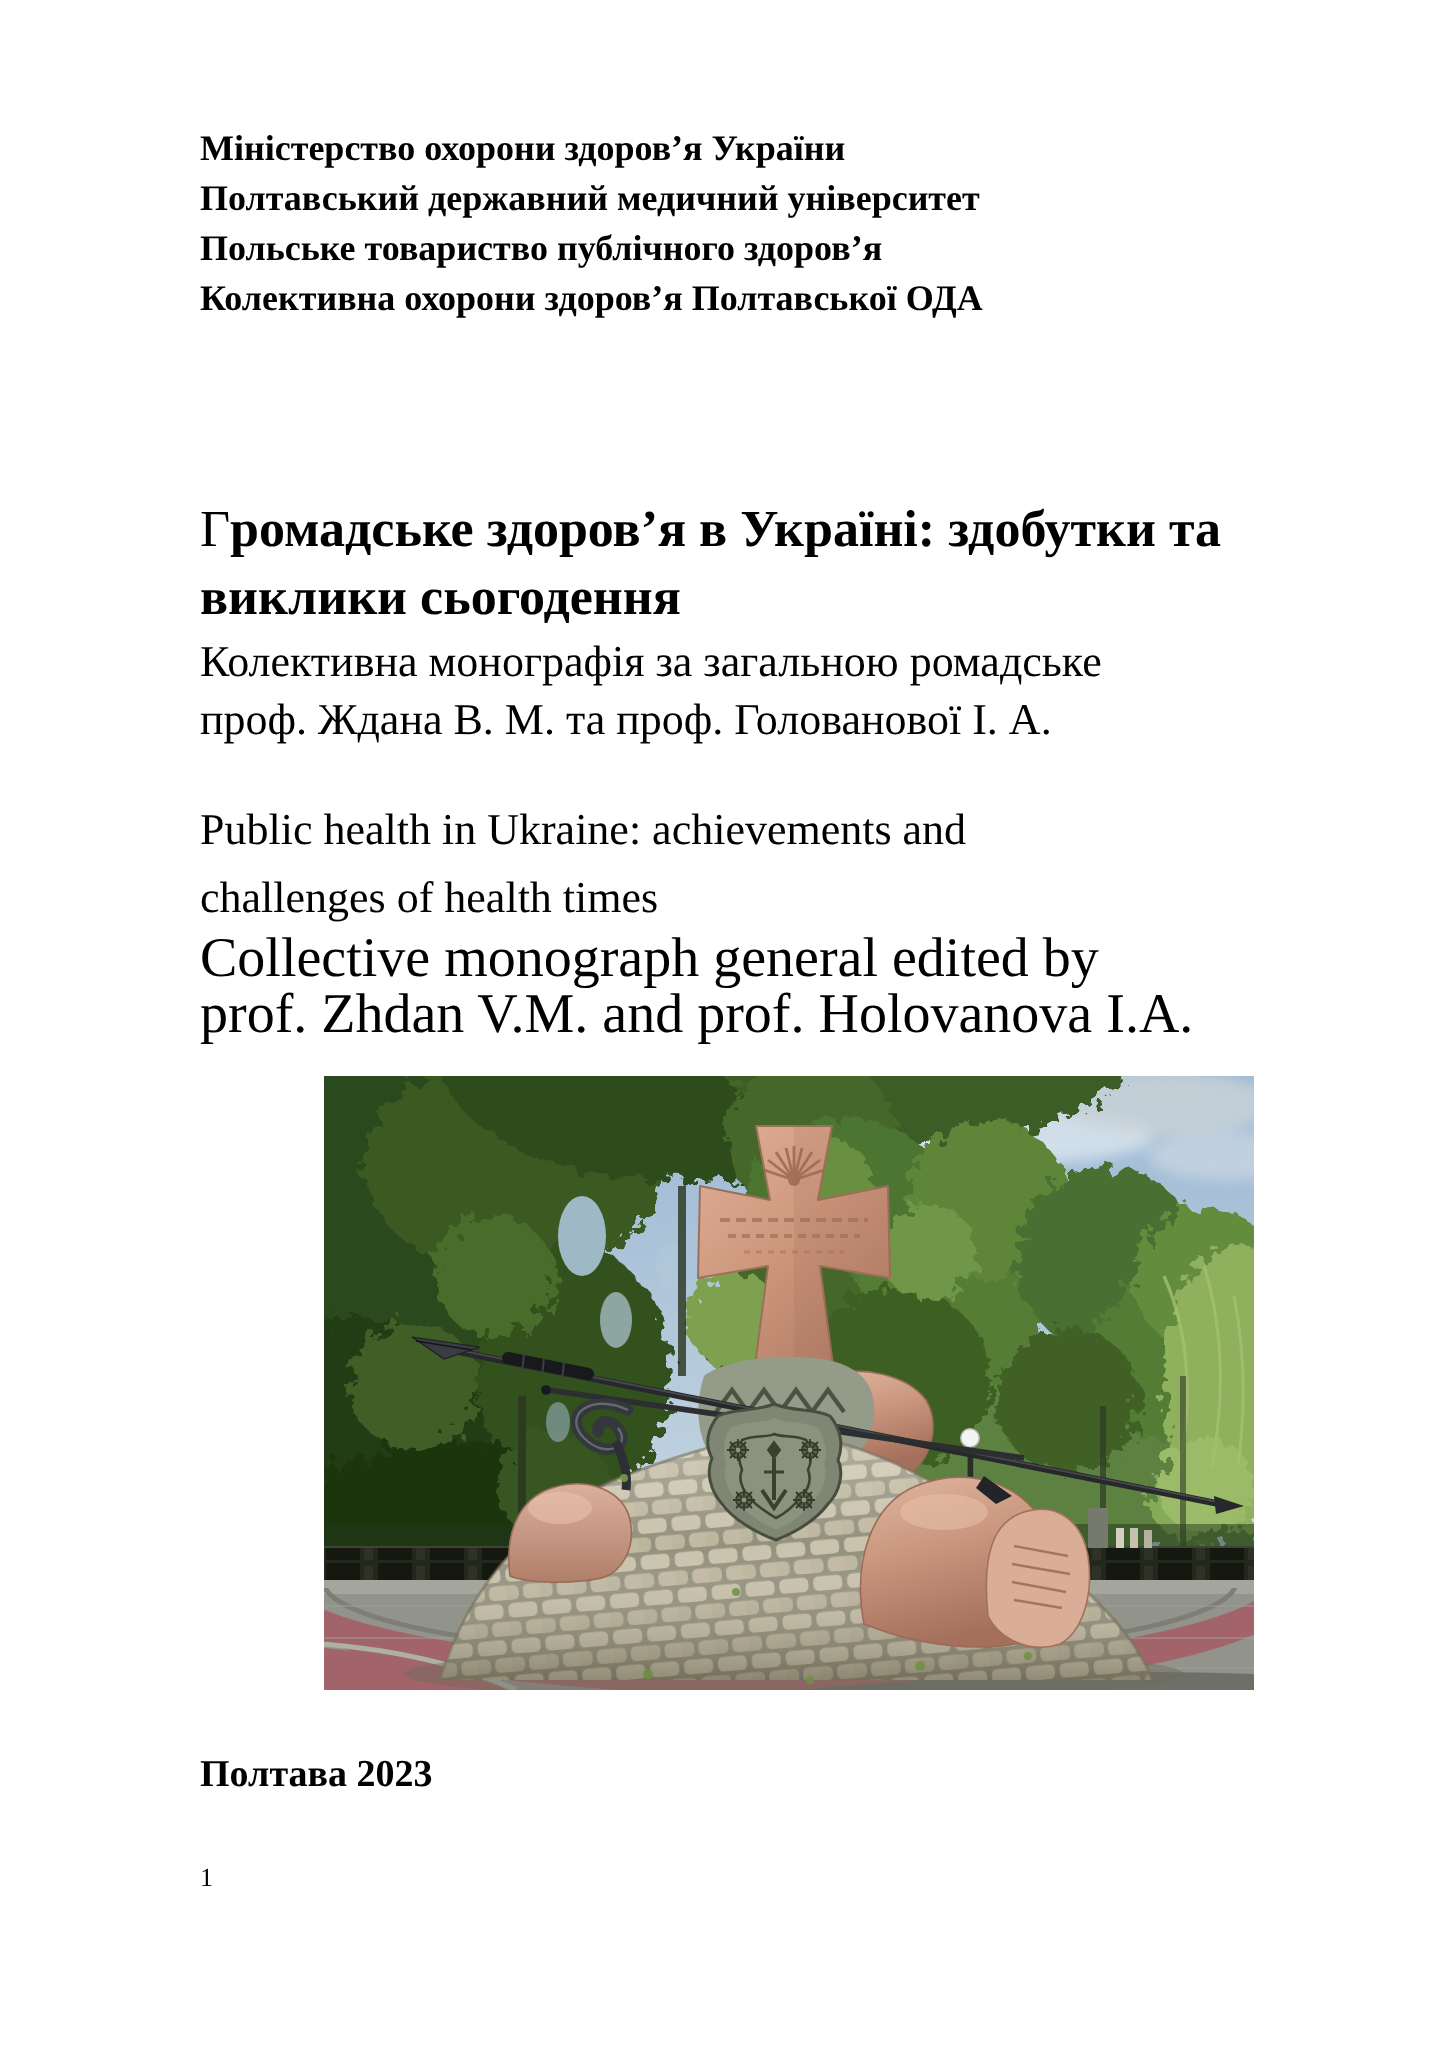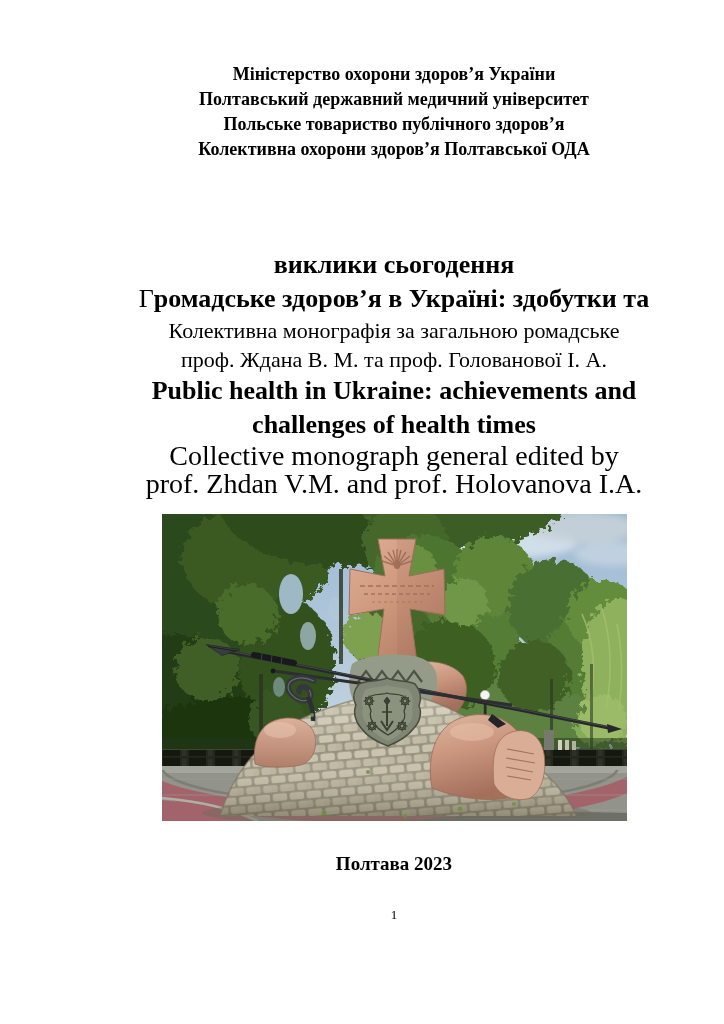--- a/index.html
+++ b/index.html
@@ -1,46 +1,46 @@
 <!DOCTYPE html>
 <html><head>
 <meta charset="utf-8">
 <style>
   html,body{margin:0;padding:0;background:#ffffff;}
   .page{position:relative;width:724px;height:1024px;background:#ffffff;overflow:hidden;
         font-family:"Liberation Serif","DejaVu Serif",serif;color:#000;}
-  .content{padding:62px 36px 0 100px;text-align:center;}
+  .content{padding:62px 36px 0 100px;}
   .line{white-space:nowrap;}
   .header{font-weight:bold;font-size:18px;line-height:25px;}
   .title-uk{margin-top:86px;font-size:26px;line-height:34px;font-weight:bold;}
   .title-uk .init{font-weight:normal;}
   .subtitle-uk{font-size:22px;line-height:29px;}
-  .title-en{font-size:26px;line-height:34px;font-weight:bold;}
+  .title-en{margin-top:24px;font-size:22px;line-height:34px;font-weight:normal;}
   .subtitle-en{font-size:28px;line-height:28px;}
   .photo{width:465px;height:307px;margin:16px auto 0;}
   .photo svg{display:block;width:100%;height:100%;}
   .imprint{margin-top:32px;font-weight:bold;font-size:19px;}
   .pagenum{margin-top:32px;font-size:13px;}
 </style>
 </head>
 <body>
 
 <div class="page">
   <div class="content">
 
     <div class="header">
       <div class="line">Міністерство охорони здоров’я України</div>
       <div class="line">Полтавський державний медичний університет</div>
       <div class="line">Польське товариство публічного здоров’я</div>
       <div class="line">Колективна охорони здоров’я Полтавської ОДА</div>
     </div>
 
     <div class="title-uk">
+      <div class="line"><span class="init">Г</span><span>ромадське здоров’я в Україні: здобутки та</span></div>
       <div class="line">виклики сьогодення</div>
-      <div class="line"><span class="init">Г</span><span>ромадське здоров’я в Україні: здобутки та</span></div>
     </div>
 
     <div class="subtitle-uk">
       <div class="line">Колективна монографія за загальною ромадське</div>
       <div class="line">проф. Ждана В. М. та проф. Голованової І. А.</div>
     </div>
 
     <div class="title-en">
       <div class="line">Public health in Ukraine: achievements and</div>
       <div class="line">challenges of health times</div>

